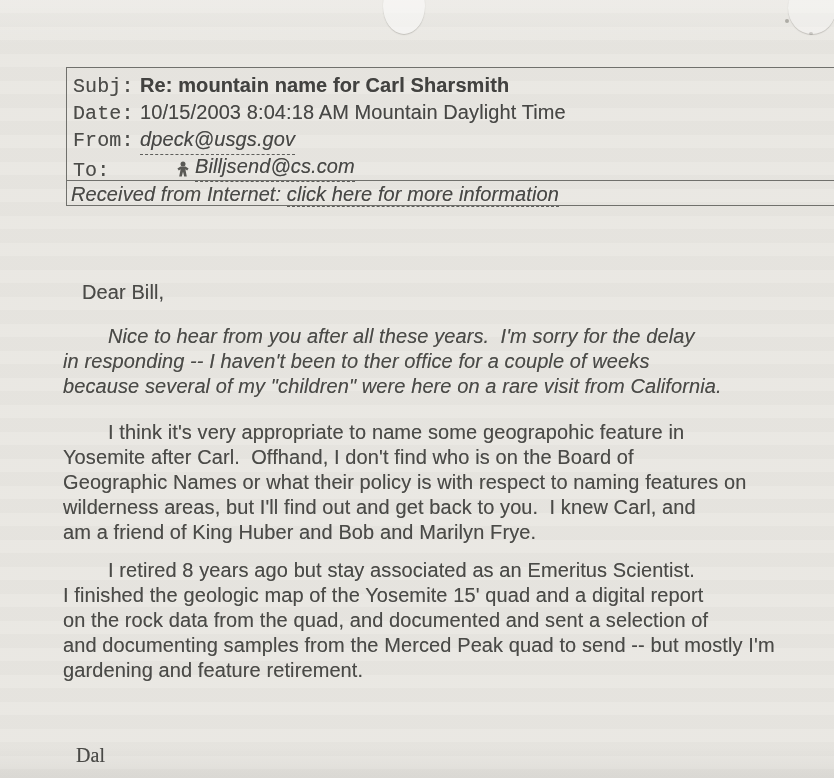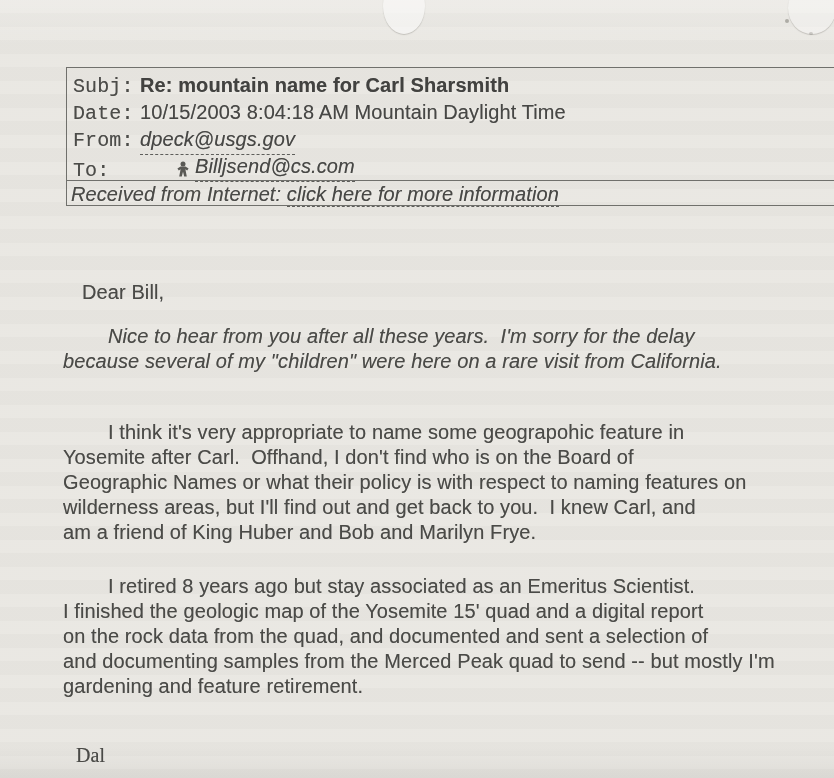--- a/index.html
+++ b/index.html
@@ -62,21 +62,21 @@
     padding-left:4px;white-space:pre;
   }
 
   
   .bodyline{white-space:pre;font-size:20px;line-height:25px;color:#4a4a47;
     text-shadow:0 0 .6px rgba(74,74,71,.45);}
   .greeting{position:absolute;left:74px;top:280px;margin-left:8px;}
   .para{position:absolute;left:63px;}
   .para-1{top:324px;font-style:italic;}
   .para-2{top:420px;}
-  .para-3{top:558px;margin-top:16px;}
+  .para-3{top:558px;}
   .indent{text-indent:45px;}
   .closing{position:absolute;left:76px;top:743px;font-family:Liberation Serif, serif;}
 
   .header-box *, .bodyline{ -webkit-font-smoothing:antialiased; }
   .htext{text-shadow:0 0 .6px rgba(74,74,71,.45);}
 </style>
 </head>
 <body>
 
 <div class="page">
@@ -116,20 +116,21 @@
       </span>
     </div>
 
     <div class="received-row"><span class="htext">Received from Internet: </span><a class="hlink htext">click here for more information</a></div>
   </div>
 
   <div class="bodyline greeting">Dear Bill,</div>
 
   <div class="para para-1">
     <div class="bodyline indent">Nice to hear from you after all these years.  I'm sorry for the delay</div>
+    <div class="bodyline">in responding -- I haven't been to ther office for a couple of weeks</div>
     <div class="bodyline">because several of my "children" were here on a rare visit from California.</div>
   </div>
 
   <div class="para para-2">
     <div class="bodyline indent">I think it's very appropriate to name some geograpohic feature in</div>
     <div class="bodyline">Yosemite after Carl.  Offhand, I don't find who is on the Board of</div>
     <div class="bodyline">Geographic Names or what their policy is with respect to naming features on</div>
     <div class="bodyline">wilderness areas, but I'll find out and get back to you.  I knew Carl, and</div>
     <div class="bodyline">am a friend of King Huber and Bob and Marilyn Frye.</div>
   </div>

